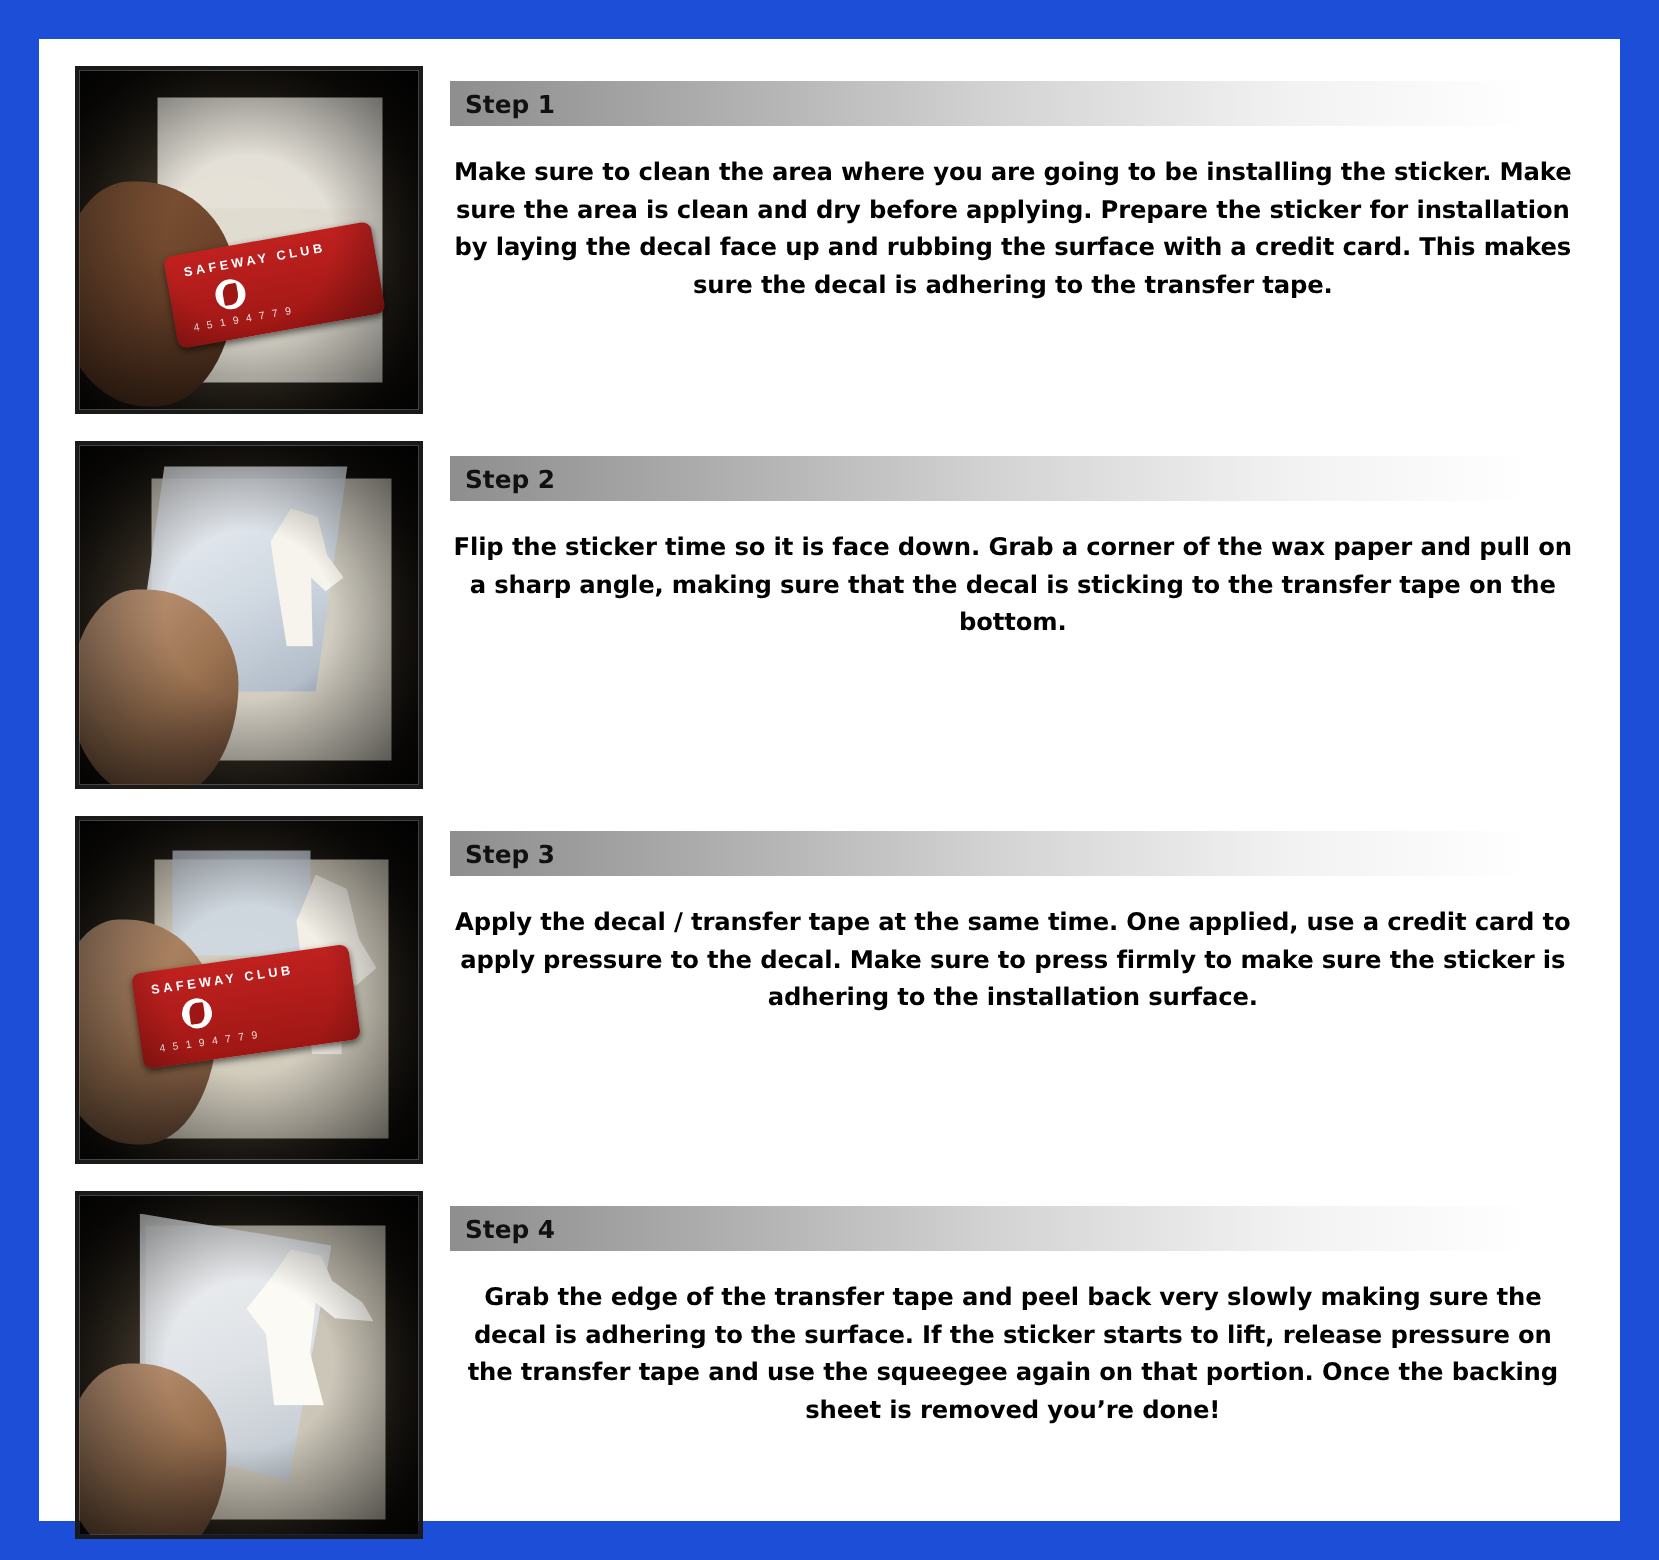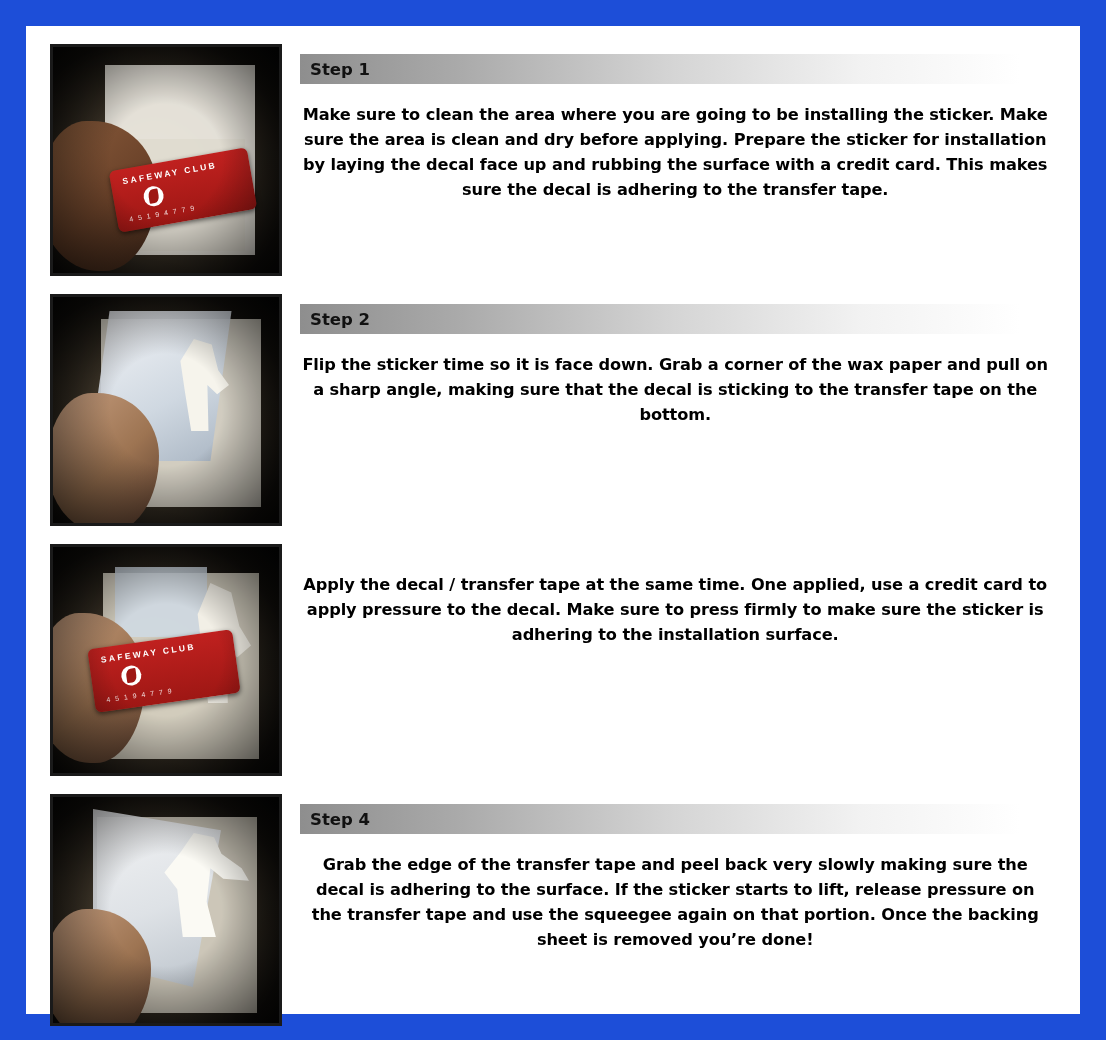--- a/index.html
+++ b/index.html
@@ -207,20 +207,23 @@
         <div class="figure" style="left:140px; top:36px; width:58px; height:120px; background:#f2efe6; clip-path: polygon(30% 0,66% 8%,80% 36%,100% 52%,76% 62%,58% 52%,60% 100%,26% 100%,16% 58%,8% 26%);"></div>
         <div class="hand pale" style="left:-18px; top:66px; width:110px; height:150px;"></div>
         <div class="card" style="left:38px; top:92px; width:146px; height:64px; transform: rotate(-8deg);">
           <div class="card-brand">SAFEWAY CLUB</div>
           <div class="card-logo"></div>
           <div class="card-num">4 5 1 9 4 7 7 9</div>
         </div>
         <div class="vignette"></div>
       </div>
       <div class="content">
+        <div class="step-header">
+          <span>Step 3</span>
+        </div>
         <div class="step-body">
           <p>Apply the decal / transfer tape at the same time.  One applied, use a credit card to apply pressure to the decal.  Make sure to press firmly to make sure the sticker is adhering to the installation surface.</p>
         </div>
       </div>
     </div>
 
     <div class="step-row">
       <div class="photo">
         <div class="paper" style="left:44px; top:20px; width:160px; height:196px; background:#d8d3c4;"></div>
         <div class="paper bright" style="left:40px; top:12px; width:128px; height:178px; background:linear-gradient(160deg,#f7f8fa 0%,#dfe4ea 55%,#b9c2cc 100%); clip-path: polygon(0 0,100% 12%,78% 100%,0 86%);"></div>

